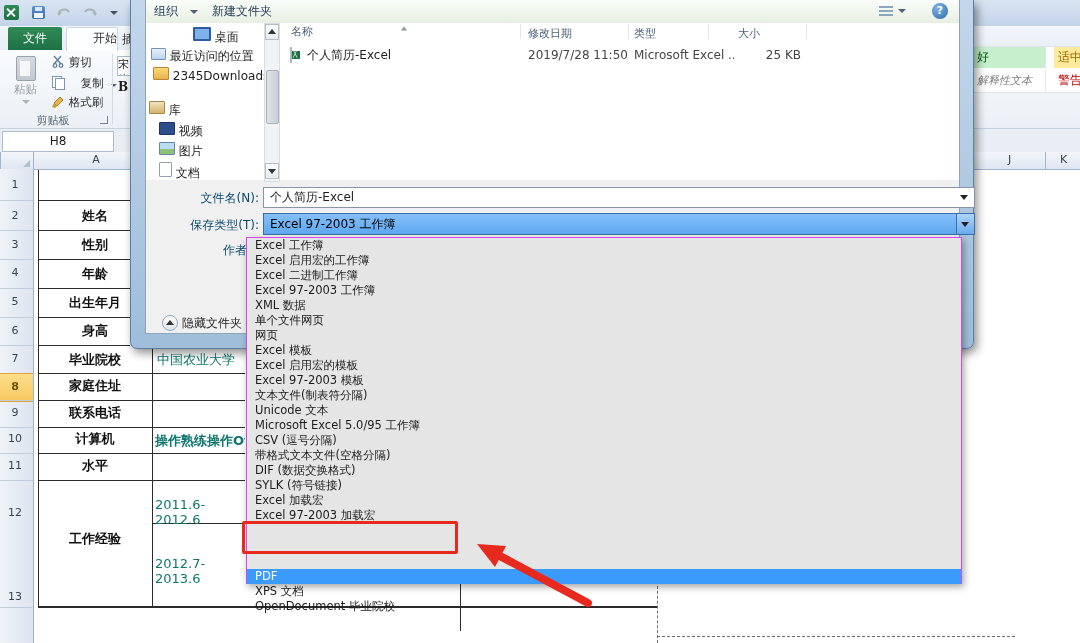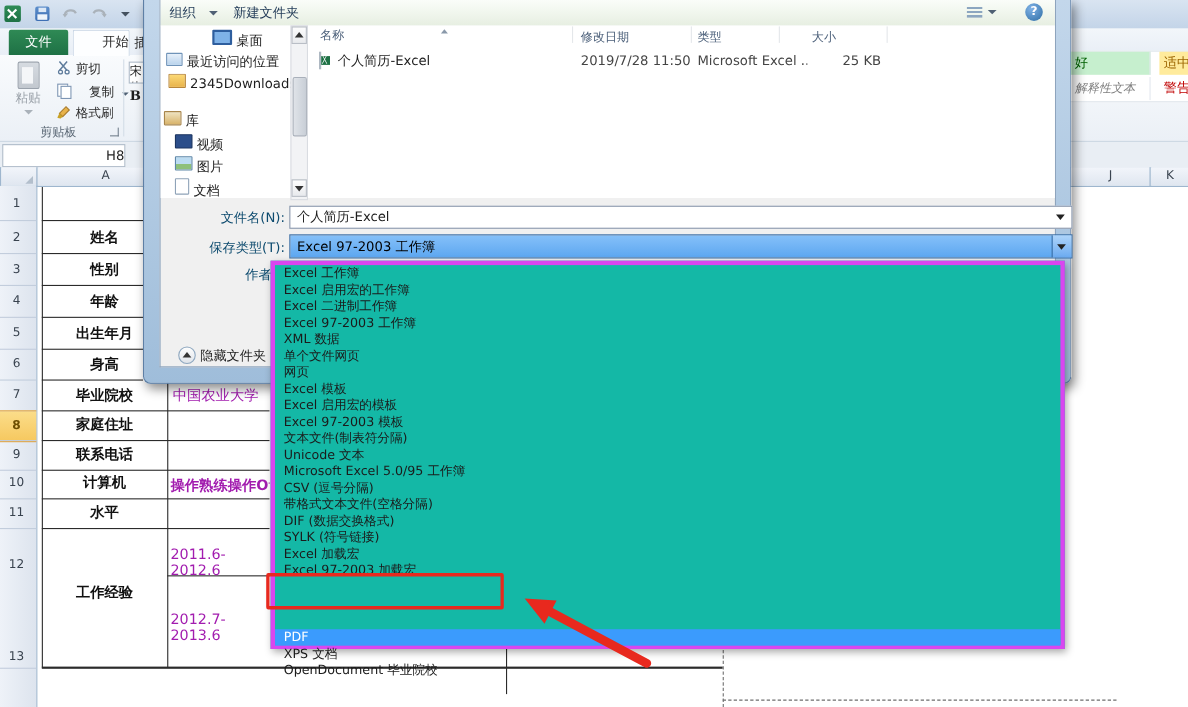--- a/index.html
+++ b/index.html
@@ -10,31 +10,31 @@
   
   .qat{background:linear-gradient(#d9e4f1,#c3d4e8);}
   .tabrow{background:linear-gradient(#f2f6fa,#e8eef6);border-bottom:1px solid #cfdae7;}
   .tab-file{background:linear-gradient(#2f8a55,#1e7145);color:#fff;text-align:center;line-height:23px;border-radius:2px 2px 0 0;}
   .tab-home{background:#fdfeff;border:1px solid #c9d6e5;border-bottom:none;color:#2b2b2b;text-align:right;line-height:21px;border-radius:2px 2px 0 0;}
   .ribbon{background:linear-gradient(#f9fbfd,#ebf0f6);}
   .ribbon-edge{background:#c6d2e0;}
   .grouplabel{color:#5b6875;font-size:11px;text-align:center;}
   .rbtn-label{font-size:11.5px;color:#2b2b2b;}
   .grayed{color:#9aa1a9;}
-  .namebox{background:#fff;border:1px solid #aebbc9;text-align:right;line-height:19px;}
+  .namebox{background:#fff;border:1px solid #aebbc9;text-align:center;line-height:19px;}
   .fbar{background:#e9eef4;border-bottom:1px solid #c6d2e0;}
   .colhdr{background:linear-gradient(#f2f5fa,#dfe6f0);border:1px solid #9eb6ce;border-top:none;font-size:11px;color:#3a4450;text-align:center;line-height:16px;}
   .rowhdrs{background:linear-gradient(90deg,#eef2f8,#dde4ee);border-right:1px solid #9eb6ce;}
   .rownum{font-size:11px;color:#39434f;width:30px;text-align:center;}
   .rowsep{background:#c2cddc;height:1px;left:0;width:33px;}
   .row8hl{background:linear-gradient(#fbdd8a,#f6c85f);border-top:1px solid #e0a23b;border-bottom:1px solid #e0a23b;}
   .tline{background:#2b2b2b;}
   .dashv{border-left:1px dashed #6e6e6e;width:0;}
   .dashh{border-top:1px dashed #6e6e6e;height:0;}
-  .celltxt{font-size:13px;color:#a21caf;}
+  .celltxt{font-size:13px;color:#0f766e;}
   .lbl{font-size:13px;font-weight:600;color:#111;text-align:center;}
   .stylecell{font-size:12px;line-height:21px;padding-left:4px;border-right:1px solid #e3e8ef;}
   
   .dlgframe{background:linear-gradient(#c3d7eb,#9fbdda);border:1px solid #5e7fa5;border-top:none;
             border-radius:0 0 7px 7px;box-shadow:3px 4px 10px rgba(0,0,0,.45);}
   .dlginner{background:#f0f0f0;border:1px solid #8ea4bd;border-top:none;}
   .dtoolbar{background:linear-gradient(#fafdf9,#e7efe2);border-bottom:1px solid #d8e3d3;color:#1f3855;}
   .tbtn{line-height:22px;color:#1f3855;}
   .caret{width:0;height:0;border-left:4px solid transparent;border-right:4px solid transparent;border-top:4px solid #4f6074;display:inline-block;}
   .browse{background:#fff;}
@@ -46,21 +46,21 @@
   .sbtn{background:linear-gradient(#fdfdfd,#e8eaed);border:1px solid #b9bec6;}
   .sthumb{background:linear-gradient(90deg,#dfe3e8,#c9cfd7);border:1px solid #a9b0ba;border-radius:2px;}
   .formlbl{font-size:12px;color:#0c4a6e;text-align:right;}
   .field{background:#fff;border:1px solid #8795ab;}
   .fieldtxt{font-size:12px;line-height:18px;padding-left:6px;white-space:nowrap;overflow:hidden;}
   .combo-open{border:1px solid #3a6ea5;background:linear-gradient(#85c0f9,#5da7f0);}
   .combo-arrow{background:linear-gradient(#aed4fa,#6cabf0);border-left:1px solid #3a6ea5;}
   .tri-down{width:0;height:0;border-left:4px solid transparent;border-right:4px solid transparent;border-top:5px solid #222;}
   .tri-up{width:0;height:0;border-left:4px solid transparent;border-right:4px solid transparent;border-bottom:5px solid #333;}
   
-  .dd{background:#14b8a6;border:4px solid #d946ef;box-shadow:2px 3px 7px rgba(0,0,0,.35);}
+  .dd{background:#e5e5e5;border:1px solid #d946ef;box-shadow:2px 3px 7px rgba(0,0,0,.35);}
   .ddi{height:15px;line-height:15px;font-size:11.5px;padding-left:8px;color:#1b1b1b;white-space:nowrap;overflow:hidden;}
   .ddi.sel{background:#3b9bfd;color:#fff;margin-top:46px;}
   
   .redrect{border:3px solid #e8291e;border-radius:2px;}
   
   .ic{display:inline-block;}
   .ic-folder{width:14px;height:11px;background:linear-gradient(#fcd975,#e8b34b);border:1px solid #b8863a;border-radius:1px;}
   .ic-desktop{width:14px;height:10px;background:#7eb2e8;border:2px solid #2e5e9e;border-radius:1px;}
   .ic-recent{width:13px;height:10px;background:linear-gradient(#e7f0fa,#b9d3ec);border:1px solid #6f93b8;border-radius:1px;}
   .ic-lib{width:14px;height:11px;background:linear-gradient(#efe3c0,#d8b36a);border:1px solid #a8854a;border-radius:1px;}

